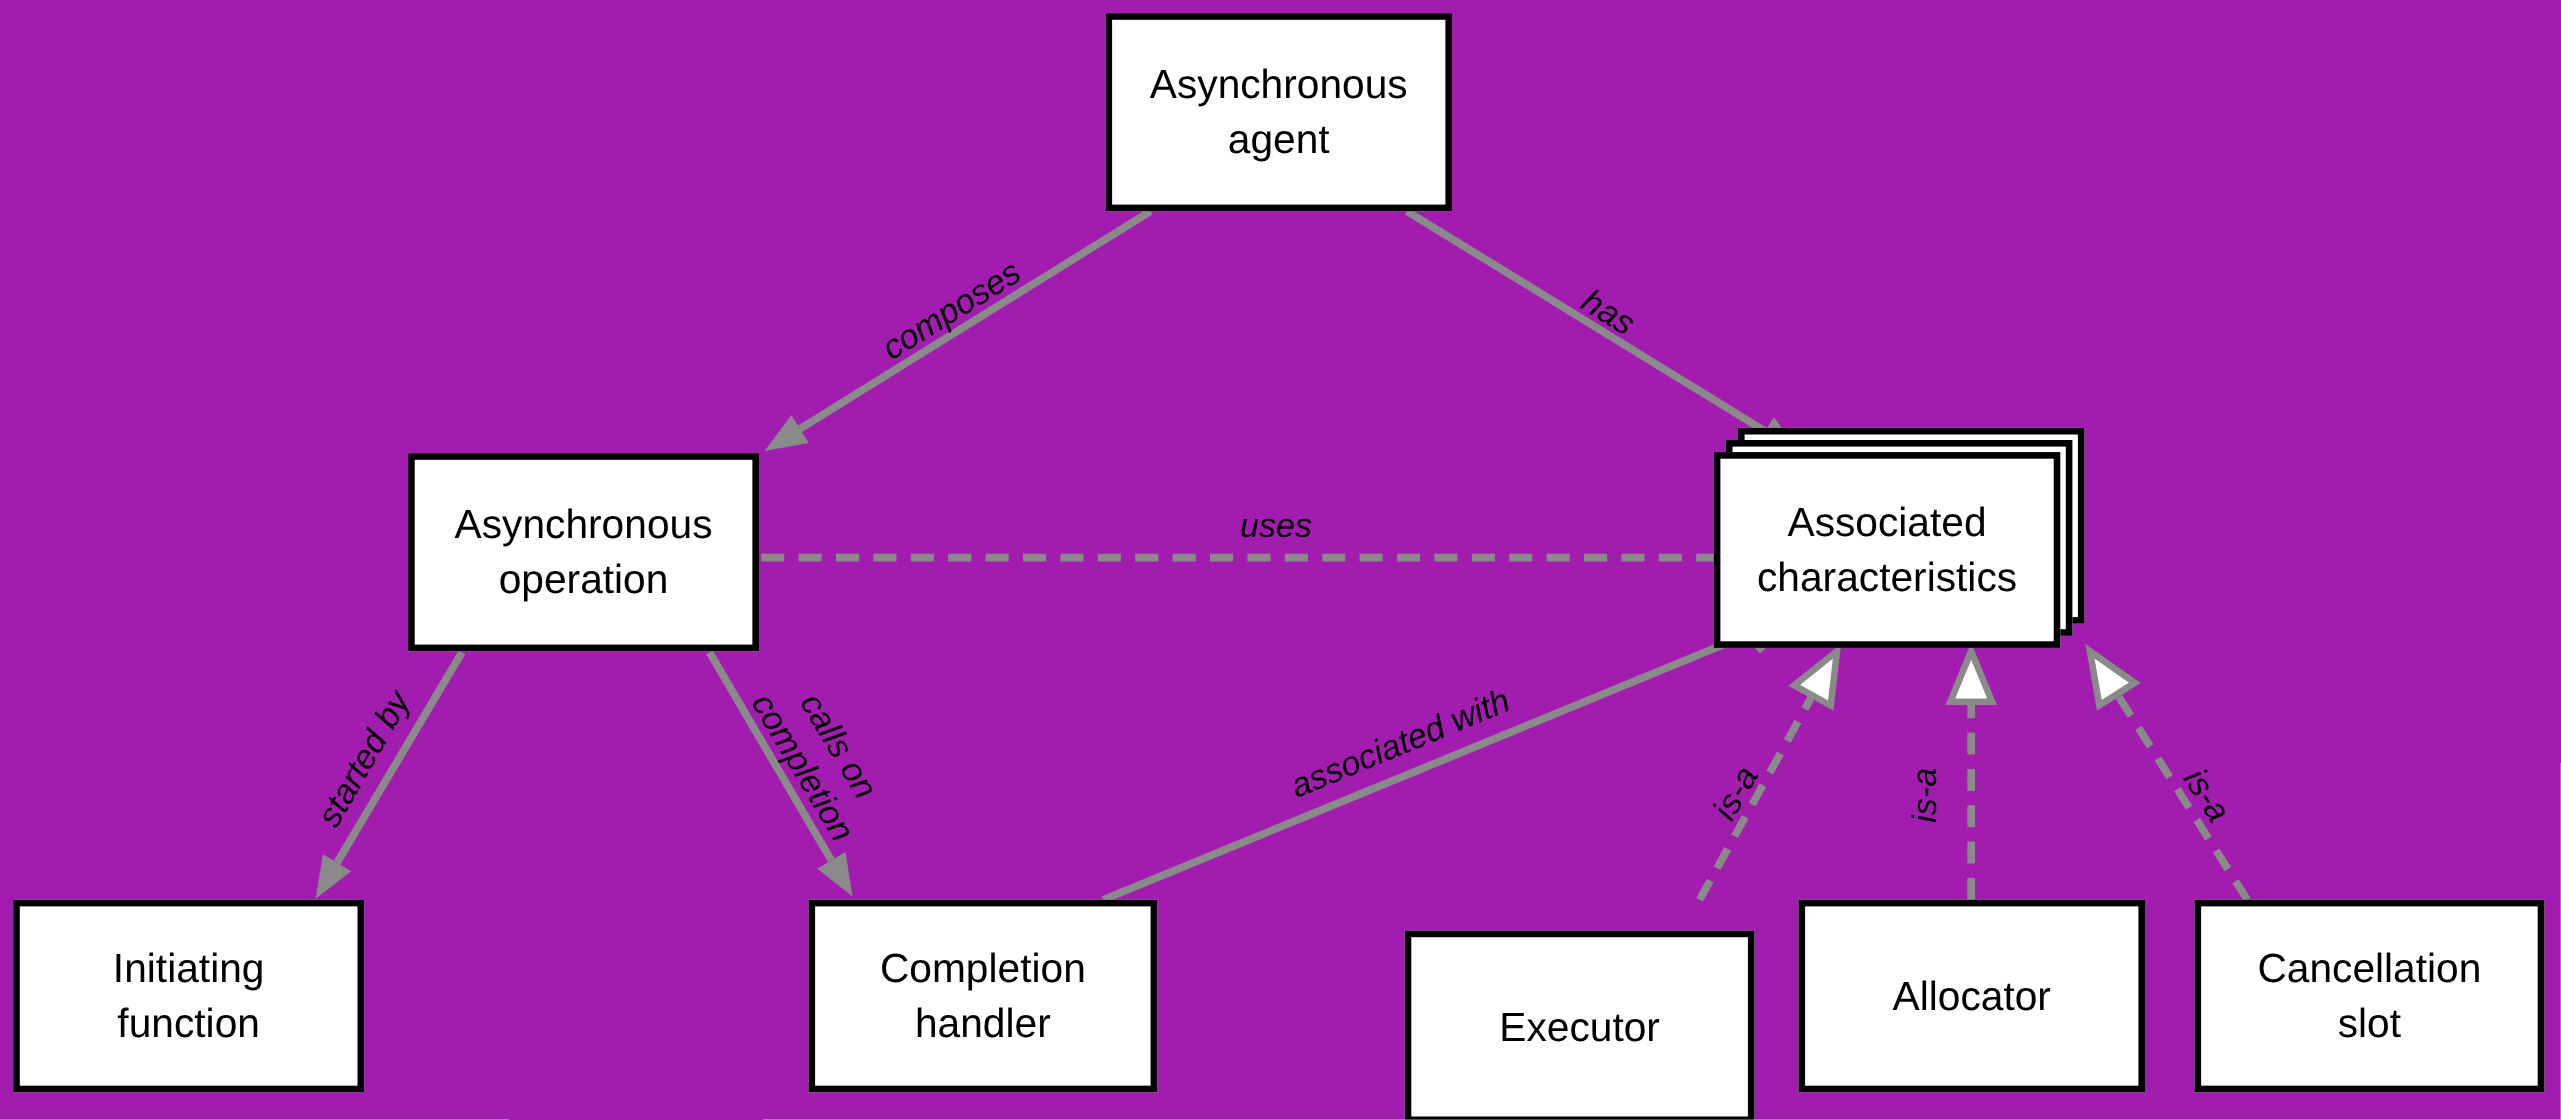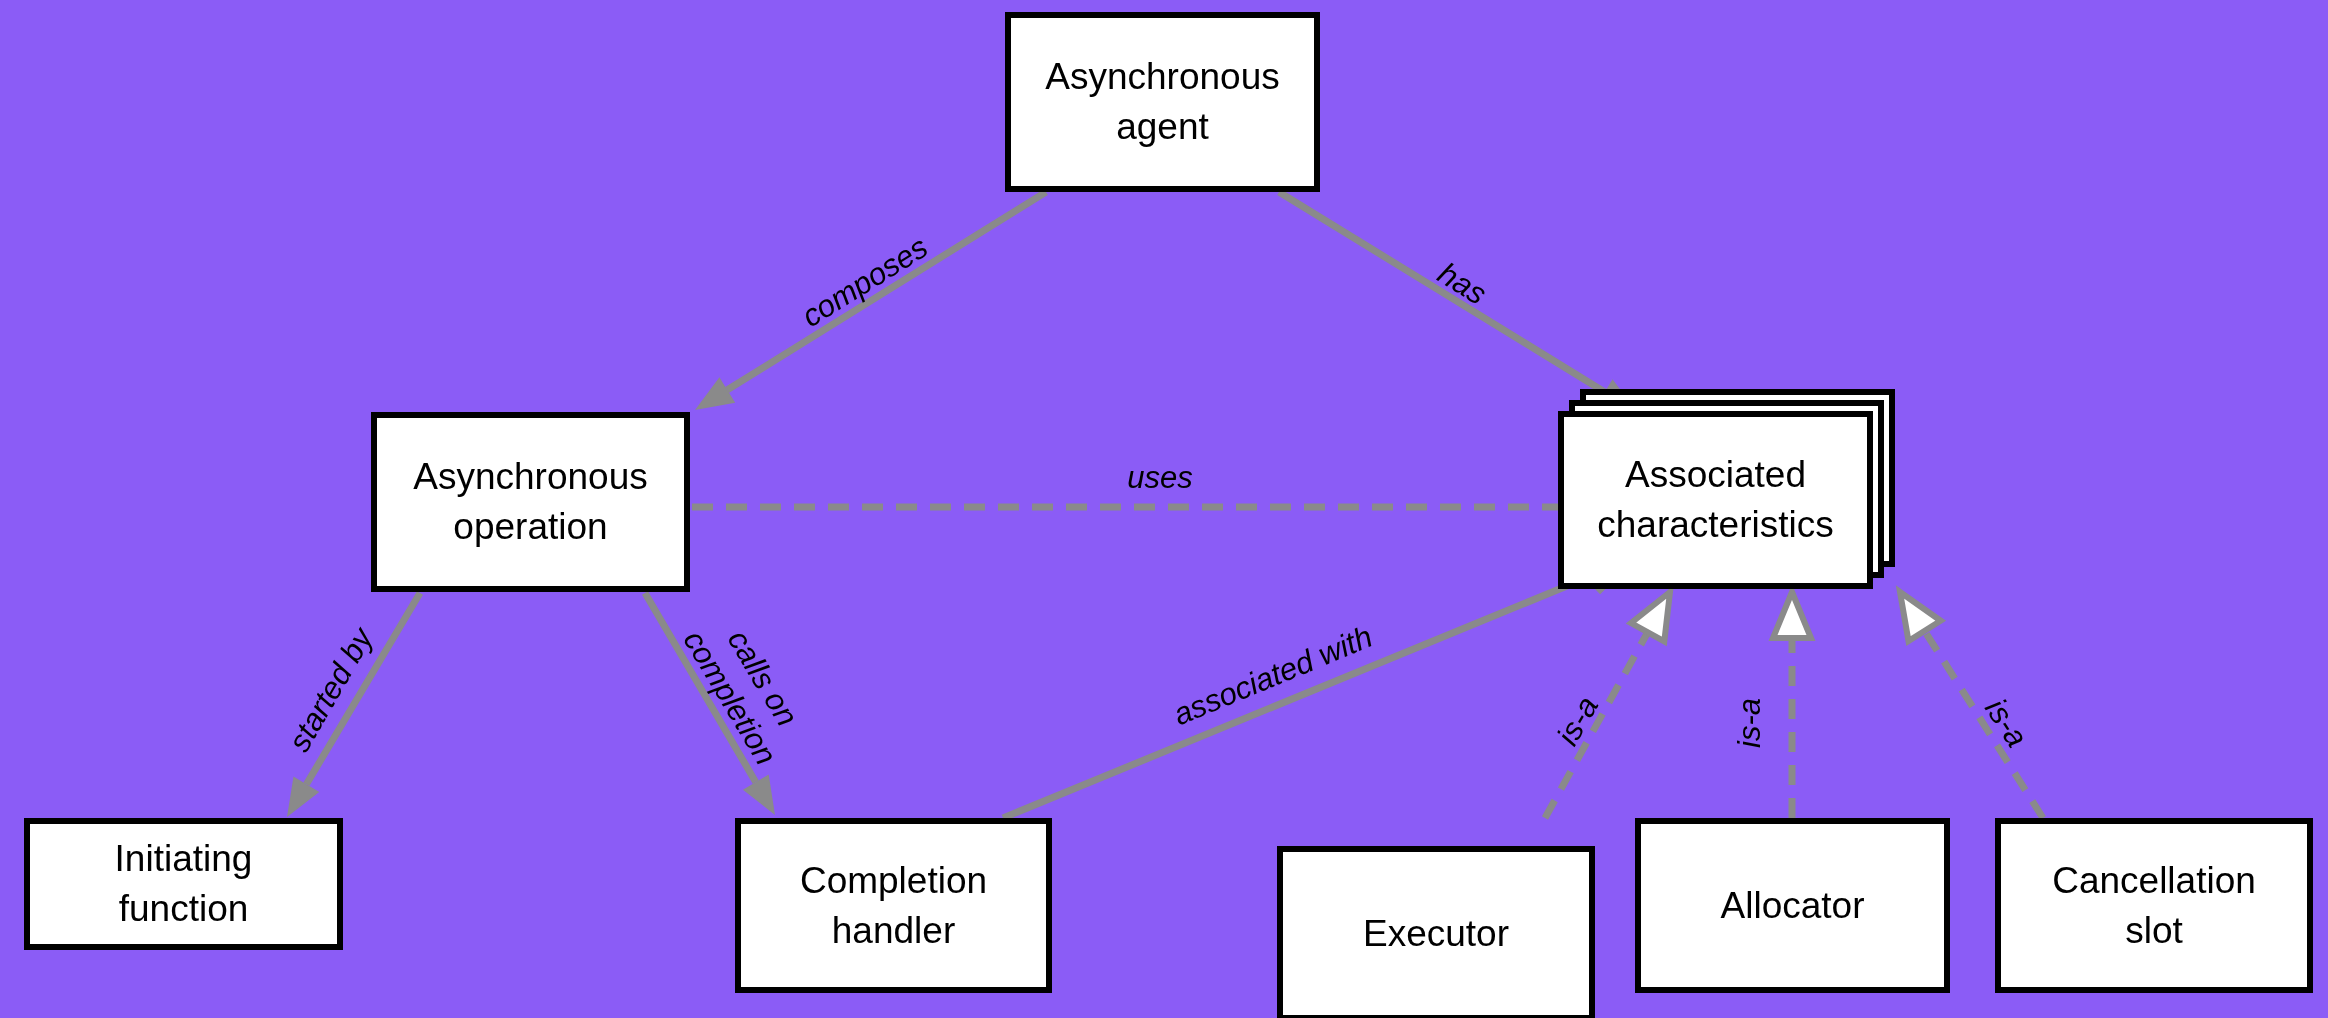--- a/index.html
+++ b/index.html
@@ -1,20 +1,20 @@
 <!DOCTYPE html>
 <html><head>
 <meta charset="utf-8">
 <style>
   html, body { margin: 0; padding: 0; background: #ffffff; }
   .canvas {
     position: relative;
     width: 2328px;
     height: 1018px;
-    background: #8b5cf6;
+    background: #a21caf;
     font-family: "Liberation Sans", "DejaVu Sans", sans-serif;
     overflow: hidden;
   }
   .edges {
     position: absolute;
     left: 0; top: 0;
     width: 2328px; height: 1018px;
   }
   .node {
     position: absolute;
@@ -123,21 +123,21 @@
 
   <div class="node-stack" style="left:1558px; top:389px; width:337px; height:200px">
     <div class="layer" style="left:22px; top:0"></div>
     <div class="layer" style="left:11px; top:11px"></div>
     <div class="layer front" style="left:0; top:22px">
       <span>Associated
 characteristics</span>
     </div>
   </div>
 
-  <div class="node" style="left:24px; top:818px; width:319px; height:132px">
+  <div class="node" style="left:12px; top:818px; width:319px; height:175px">
     <span>Initiating
 function</span>
   </div>
 
   <div class="node" style="left:735px; top:818px; width:317px; height:175px">
     <span>Completion
 handler</span>
   </div>
 
   <div class="node" style="left:1277px; top:846px; width:318px; height:175px">

